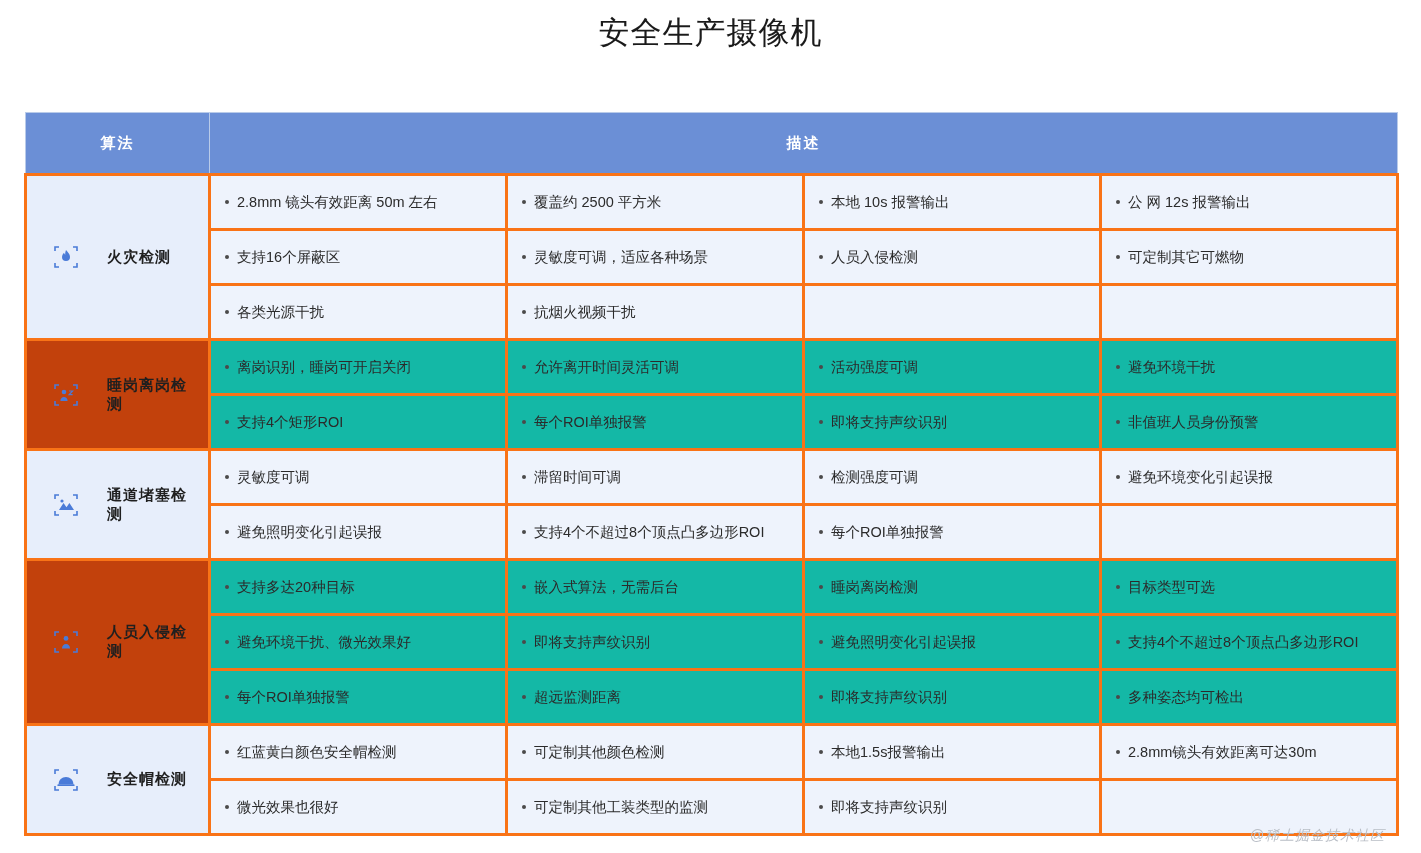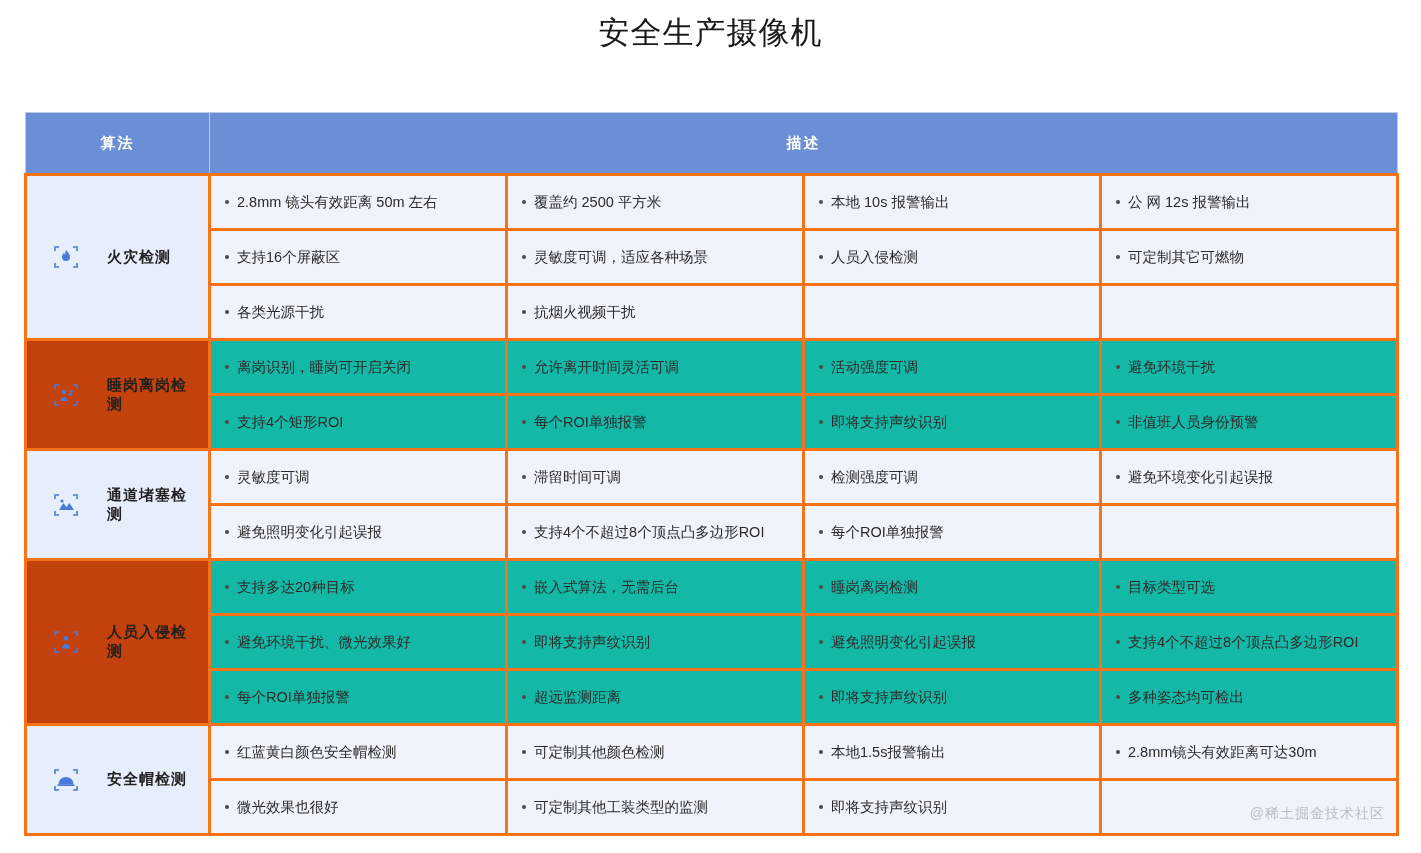--- a/index.html
+++ b/index.html
@@ -104,24 +104,25 @@
     width: 26px;
     height: 26px;
     position: relative;
     flex: 0 0 26px;
   }
   .icon-box svg { display: block; }
 
   .watermark {
     position: absolute;
     right: 36px;
-    bottom: 30px;
+    bottom: 8px;
     font-size: 14px;
     color: #b9bec6;
     letter-spacing: 1px;
+    font-style: italic;
   }
 </style>
 </head>
 <body>
 
 <div id="page">
 
   <h1 class="page-title">安全生产摄像机</h1>
 
   <div class="table-wrap">

